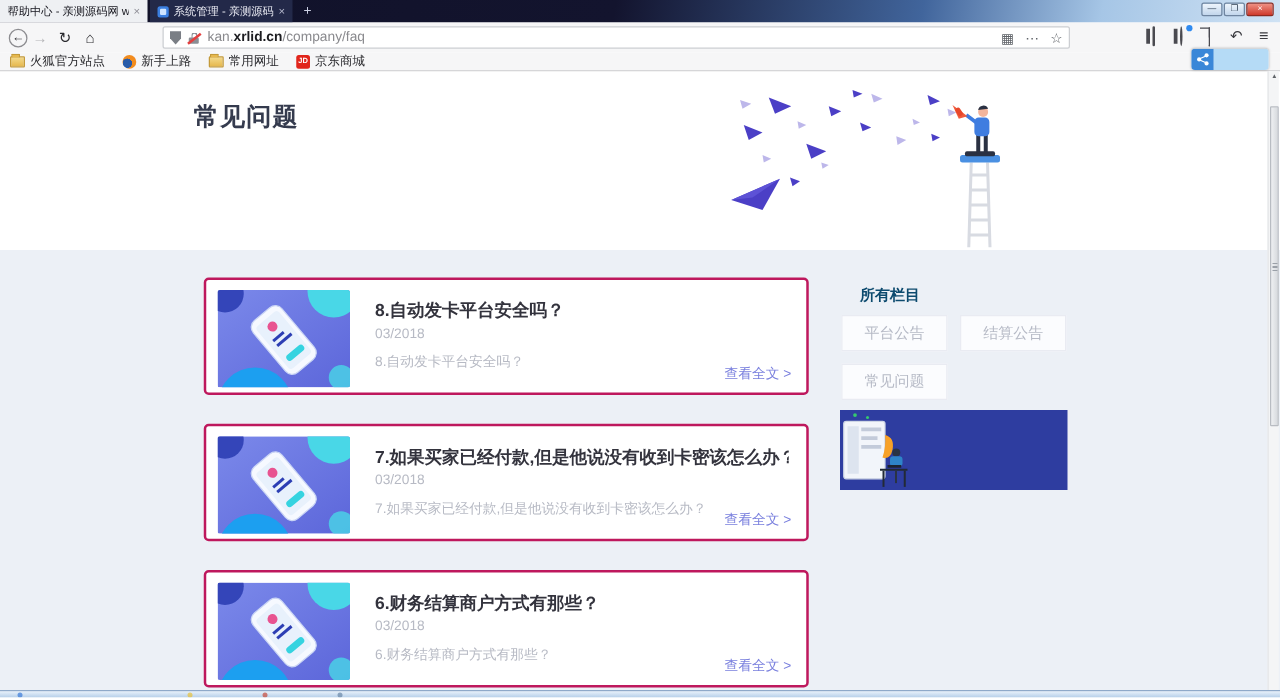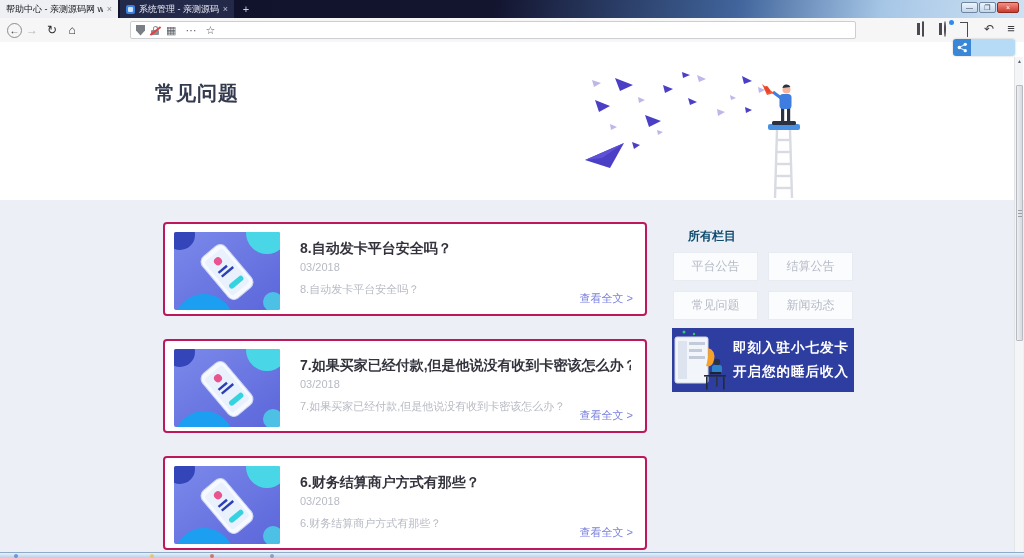--- a/index.html
+++ b/index.html
@@ -160,37 +160,56 @@
     <span class="navicon">↻</span>
     <span class="navicon">⌂</span>
 
     <div class="urlbar">
       <span class="shield"></span>
       <span class="badlock">
         <span class="lockarc"></span>
           <span class="lockbody"></span>
           <span class="slash"></span>
       </span>
+      <span class="urltext"><span>kan.</span><b>xrlid.cn</b><span>/company/faq</span></span>
       <span class="urlicons">
         <span>▦</span>
         <span>⋯</span>
         <span>☆</span>
       </span>
     </div>
 
     <div class="toolicons">
       <span class="ticon"><span class="lib"></span></span>
       <span class="ticon"><span class="sidep"></span></span>
       <span class="ticon"><span class="sidep" style="border-radius:50%;width:11px;"></span><span class="badge"></span></span>
       <span class="ticon"><span class="crop"></span></span>
       <span class="ticon">↶</span>
       <span class="ticon" style="font-size:13px;">≡</span>
     </div>
   </div>
 
+  <div class="bookmarks">
+    <span class="bm">
+      <span class="folder"></span>
+      <span>火狐官方站点</span>
+    </span>
+    <span class="bm">
+      <span class="ffx"></span>
+      <span>新手上路</span>
+    </span>
+    <span class="bm">
+      <span class="folder"></span>
+      <span>常用网址</span>
+    </span>
+    <span class="bm">
+      <span class="jd">JD</span>
+      <span>京东商城</span>
+    </span>
+  </div>
 
   <div class="page">
     <div class="graysec"></div>
 
     <div class="pagetitle">常见问题</div>
 
     <svg class="hero" viewBox="0 0 270 138">
       <g fill="#4b3fc6">
         <polygon points="53,18 71,25 58,31"></polygon>
         <polygon points="33,40 48,46 37,52"></polygon>
@@ -265,30 +284,25 @@
       <div class="ctitle">6.财务结算商户方式有那些？</div>
       <div class="cdate">03/2018</div>
       <div class="csum">6.财务结算商户方式有那些？</div>
       <div class="clink">查看全文 &gt;</div>
     </div>
 
     <div class="side-head">所有栏目</div>
     <div class="catbtn" style="left:673px; top:194px">平台公告</div>
     <div class="catbtn" style="left:768px; top:194px">结算公告</div>
     <div class="catbtn" style="left:673px; top:233px">常见问题</div>
-    <div class="catbtn" style="left:768px; top:233px">新闻动态</div>
 
     <div class="banner">
       <span class="bart"><svg width="56" height="64" viewBox="0 0 56 64">
             <use href="#banner-art"></use>
           </svg></span>
-      <span class="btxt">
-        <span>即刻入驻小七发卡</span><br>
-        <span>开启您的睡后收入</span>
-      </span>
     </div>
   </div>
 
   <div class="scroll">
     <div class="arrow">▲</div>
     <div class="thumb">
         <div class="grip"></div>
       </div>
   </div>
 

